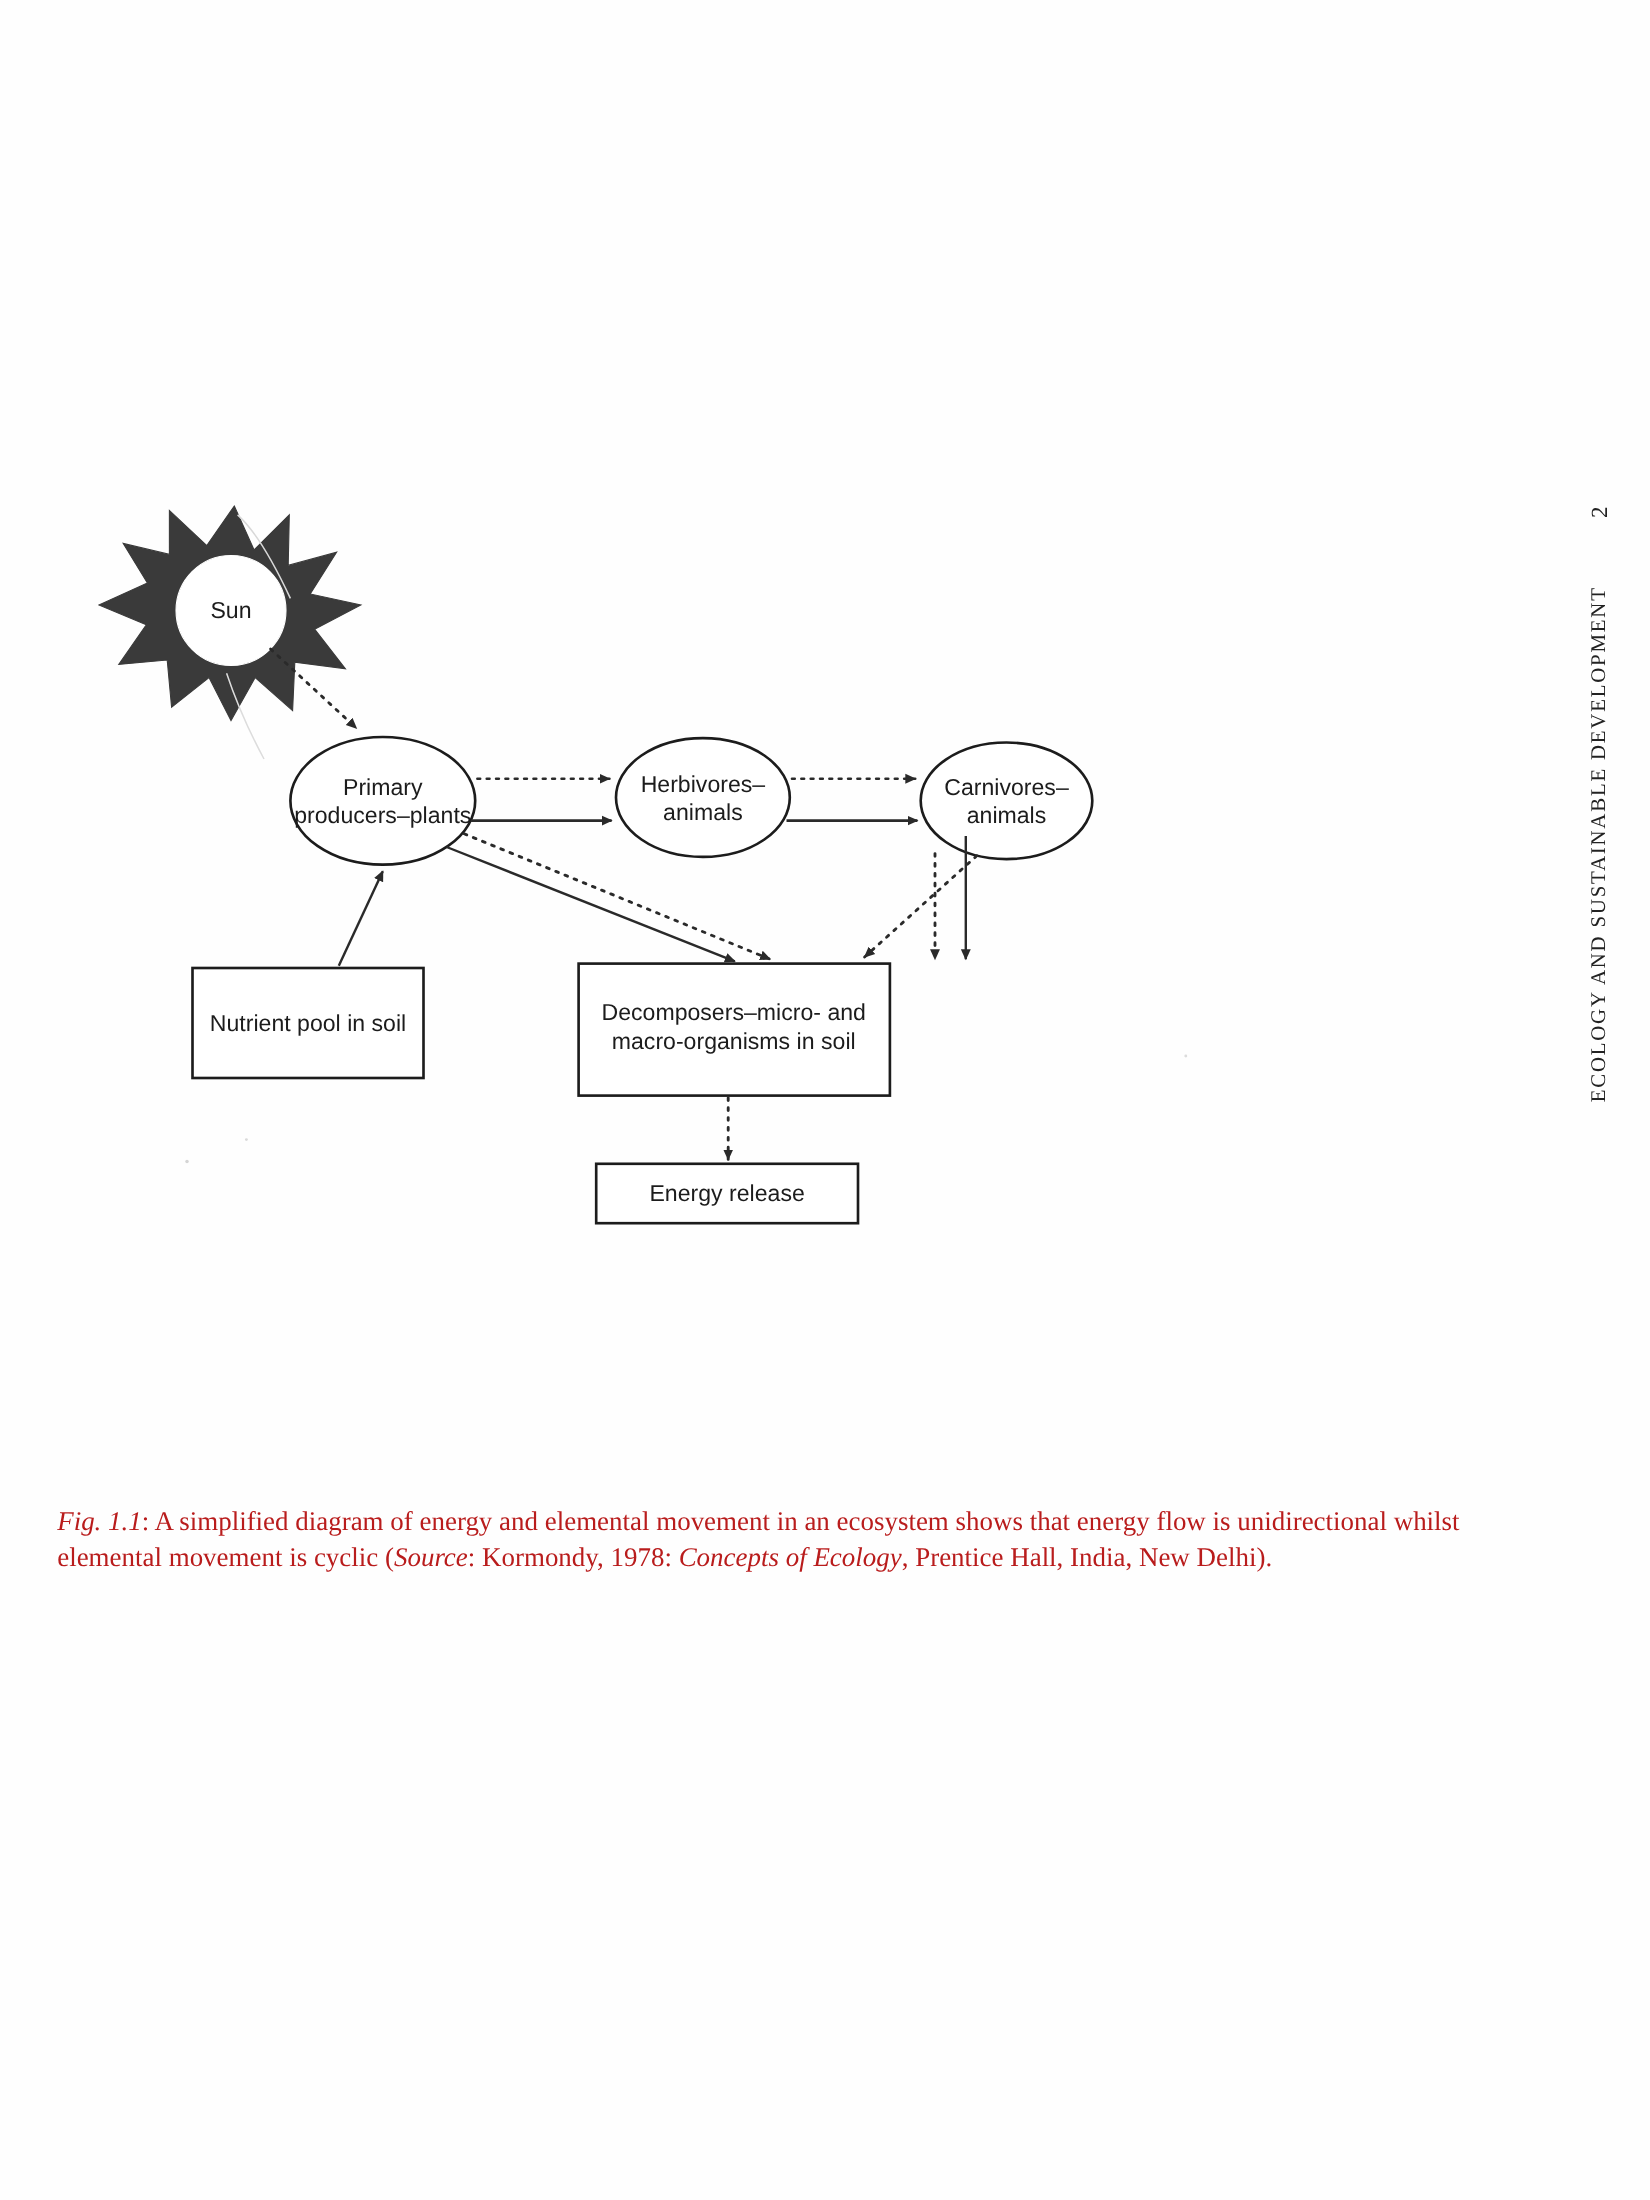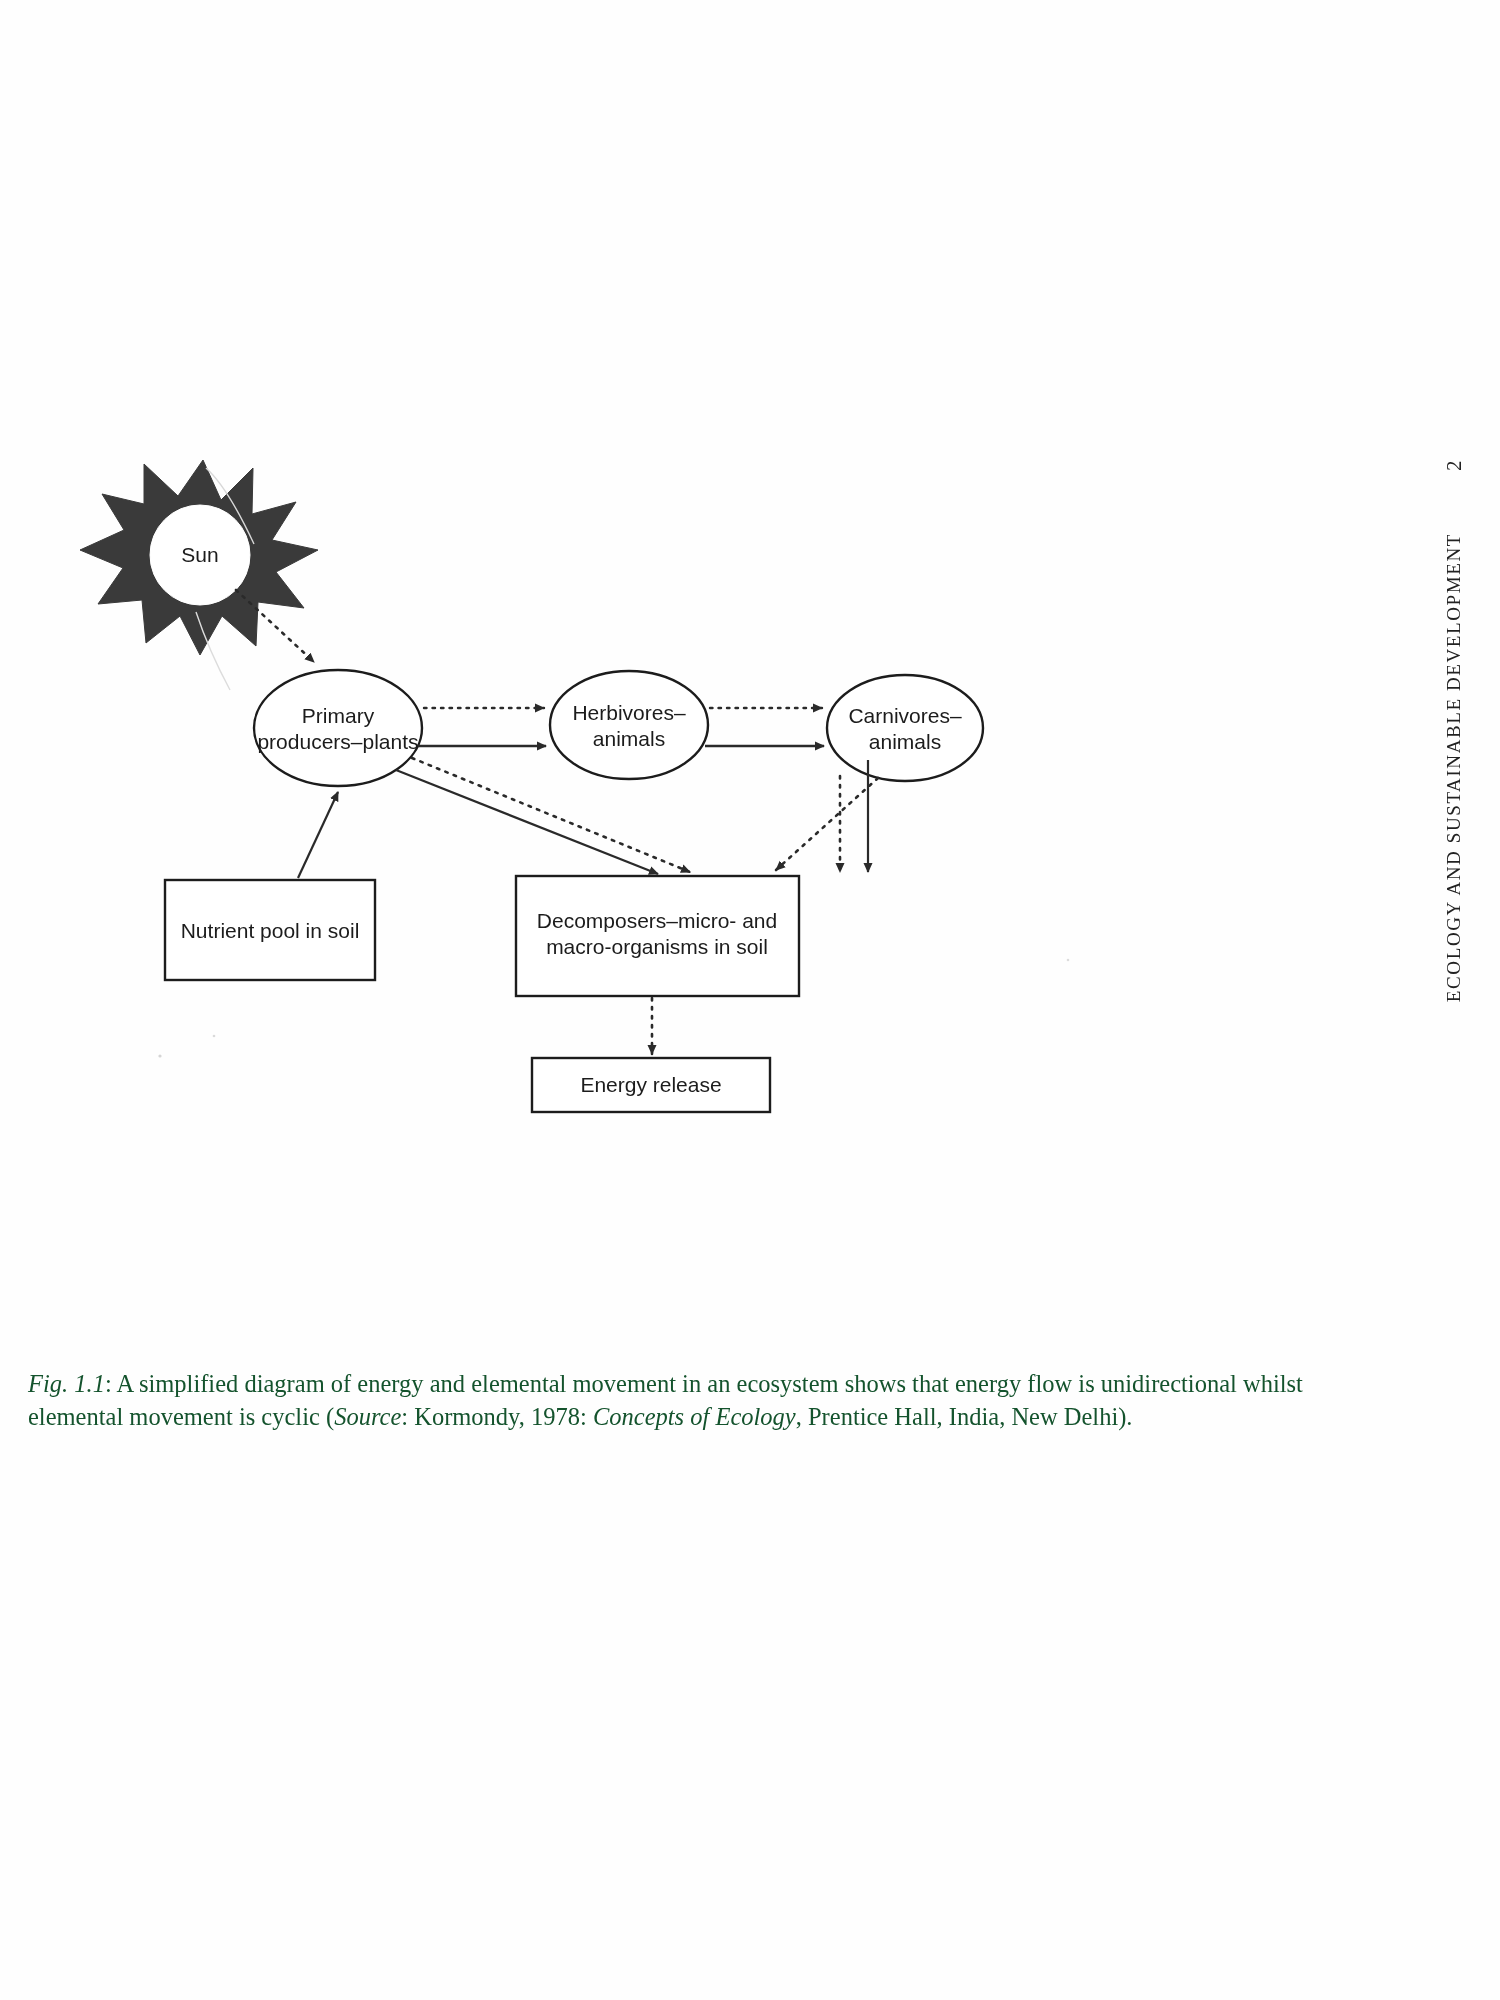--- a/index.html
+++ b/index.html
@@ -50,21 +50,21 @@
     font-family: "Liberation Serif", serif;
     font-size: 19px;
     letter-spacing: 1.6px;
     color: #222;
     white-space: nowrap;
   }
 
   
   #figure {
     position: absolute;
-    left: 8px;
+    left: 18px;
     top: 440px;
     width: 1330px;
     height: 900px;
   }
   #figure svg { display: block; }
 
   .node-label {
     font-family: "Liberation Sans", sans-serif;
     font-size: 21px;
     fill: #1c1c1c;
@@ -75,27 +75,27 @@
     font-family: "Liberation Sans", sans-serif;
     font-size: 21px;
     fill: #1c1c1c;
     text-anchor: middle;
     dominant-baseline: middle;
   }
 
   
   #caption {
     position: absolute;
-    left: 28px;
+    left: 52px;
     top: 1368px;
     width: 1310px;
     font-family: "Liberation Serif", serif;
     font-size: 24.5px;
     line-height: 1.33;
-    color: #14532d;
+    color: #b91c1c;
     text-align: left;
   }
   #caption .it { font-style: italic; }
 </style>
 </head>
 <body>
 
 <div id="page">
 
   <div class="margin-block">

